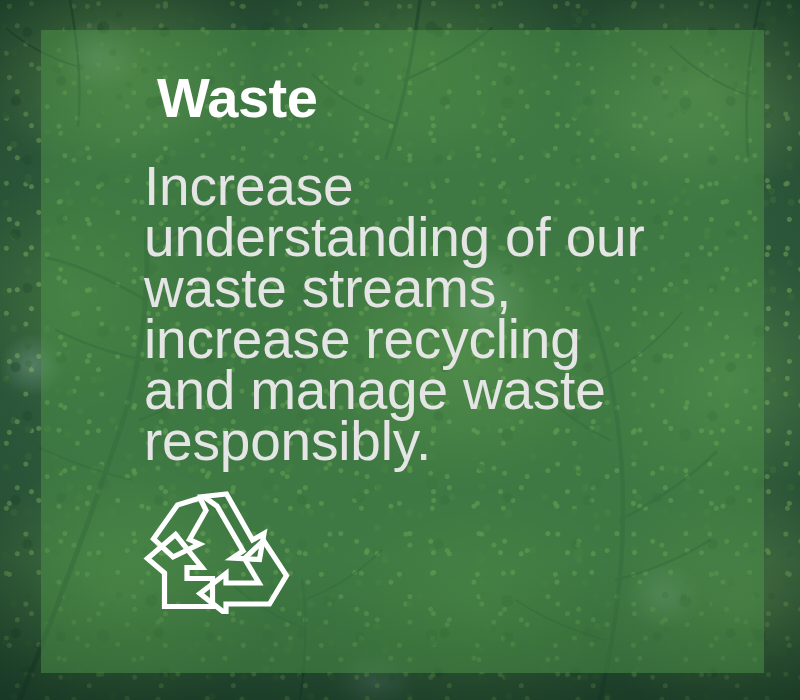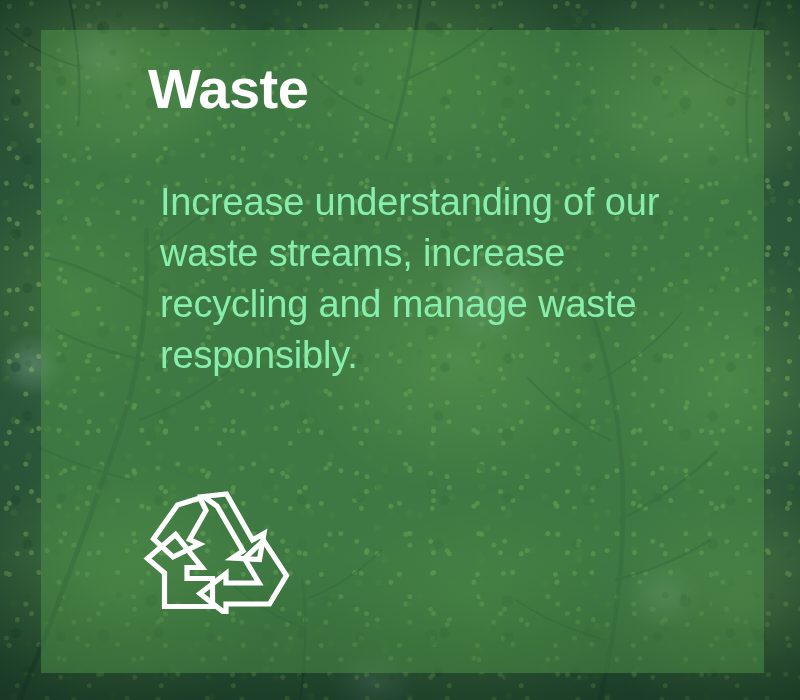--- a/index.html
+++ b/index.html
@@ -137,39 +137,39 @@
   .content {
     position: absolute;
     left: 144px;
     top: 0;
     width: 560px;
   }
   .title {
     position: absolute;
     left: 0;
     top: 56px;
-    margin: 4px;
+    margin: 13px;
     font-size: 56px;
     line-height: 58px;
     font-weight: 800;
     letter-spacing: -0.5px;
     color: #ffffff;
     white-space: nowrap;
   }
   .body-copy {
     position: absolute;
     left: 0;
     top: 161px;
-    margin: 16px;
+    margin: 0;
     width: 520px;
-    font-size: 38px;
+    font-size: 55px;
     line-height: 51px;
     font-weight: 400;
     letter-spacing: -0.2px;
-    color: #86efac;
+    color: #e5e5e5;
   }
   .recycle-icon {
     position: absolute;
     left: -4px;
     top: 488px;
     width: 152px;
     height: 126px;
   }
   .recycle-icon svg { display: block; width: 100%; height: 100%; }
 </style>

